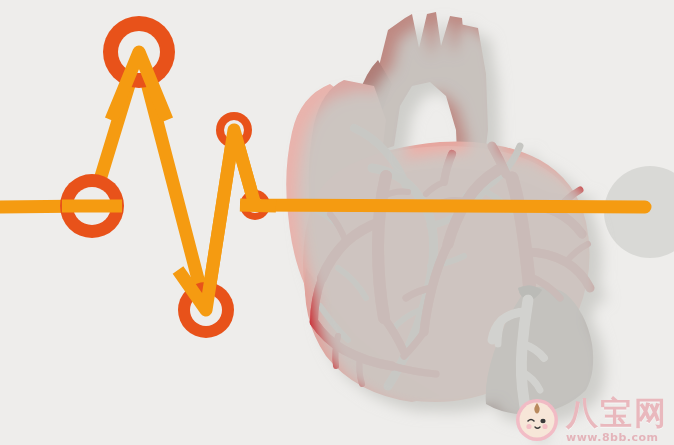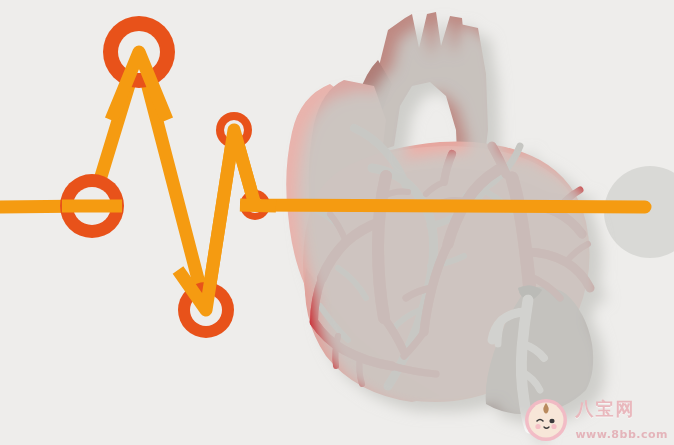--- a/index.html
+++ b/index.html
@@ -40,33 +40,33 @@
     flex: 0 0 46px;
   }
   .wm-text {
     display: flex;
     flex-direction: column;
     align-items: flex-start;
     line-height: 1;
   }
   .wm-cn {
     font-family: "DejaVu Sans", sans-serif;
-    font-size: 18px;
+    font-size: 32px;
     font-weight: 700;
     color: #e9b8bd;
     letter-spacing: 2px;
     text-shadow: 0 1px 0 rgba(255,255,255,0.55);
   }
   .wm-url {
     font-family: "DejaVu Sans", sans-serif;
     font-size: 11px;
     font-weight: 700;
     color: #e4b4ba;
     letter-spacing: 0.5px;
-    margin-top: 11px;
+    margin-top: 3px;
   }
 </style>
 </head>
 <body>
 
 <div id="stage">
 
   <svg id="art" viewBox="0 0 674 445" xmlns="http://www.w3.org/2000/svg">
 
     <defs>

